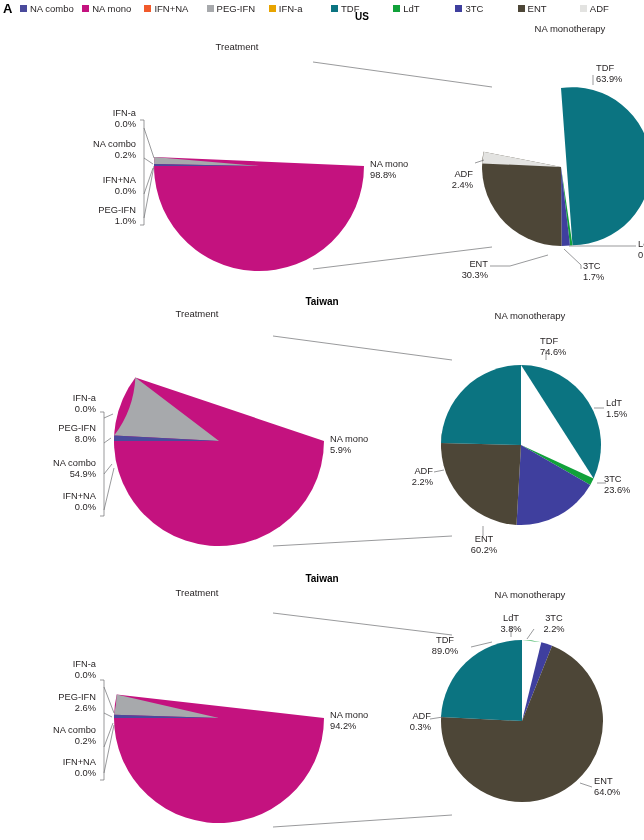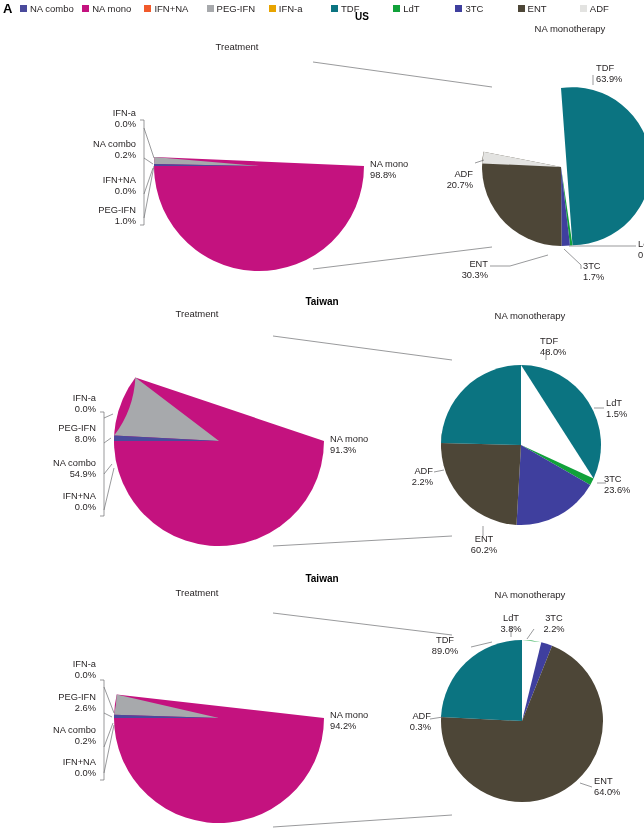--- a/index.html
+++ b/index.html
@@ -207,21 +207,21 @@
       <path class="calloutline" d="M 524 246 L 541 262 L 541 266"></path>
       <path class="calloutline" d="M 508 252 L 470 263 L 450 263"></path>
     </svg>
 
     <div class="lbl l" style="left:556px; top:60px;">
       <div>TDF</div>
         <div>63.9%</div>
     </div>
     <div class="lbl r" style="left:385px; top:166px; width:48px;">
       <div>ADF</div>
-        <div>20.7%</div>
+        <div>2.4%</div>
     </div>
     <div class="lbl l" style="left:598px; top:236px;">
       <div>LdT</div>
         <div>0.5%</div>
     </div>
     <div class="lbl l" style="left:543px; top:258px;">
       <div>3TC</div>
         <div>1.7%</div>
     </div>
     <div class="lbl r" style="left:398px; top:256px; width:50px;">
@@ -273,21 +273,21 @@
       <div>NA combo</div>
         <div>54.9%</div>
     </div>
     <div class="lbl r" style="left:2px; top:203px; width:94px;">
       <div>IFN+NA</div>
         <div>0.0%</div>
     </div>
 
     <div class="lbl l" style="left:330px; top:146px;">
       <div>NA mono</div>
-        <div>91.3%</div>
+        <div>5.9%</div>
     </div>
 
     <div class="pie-wrap" style="left:436px; top:72px;">
       <svg class="pie-svg" width="170" height="170" viewBox="-85 -85 170 170">
         <g>
 
           <path d="M 0 -80 A 80 80 0 0 1 72.6 33.6 Z" fill="#0b7481"></path>
 
           <path d="M 0 0 L 72.6 33.6 A 80 80 0 0 1 69.3 39.9 Z" fill="#11a13a"></path>
 
@@ -305,21 +305,21 @@
     <svg class="pie-svg" style="position:absolute;left:0;top:0;" width="644" height="277">
       <path class="calloutline" d="M 546 72 L 546 62"></path>
       <path class="calloutline" d="M 594 120 L 604 120"></path>
       <path class="calloutline" d="M 597 195 L 606 195"></path>
       <path class="calloutline" d="M 444 182 L 434 184"></path>
       <path class="calloutline" d="M 483 238 L 483 248"></path>
     </svg>
 
     <div class="lbl l" style="left:540px; top:48px;">
       <div>TDF</div>
-        <div>48.0%</div>
+        <div>74.6%</div>
     </div>
     <div class="lbl l" style="left:606px; top:110px;">
       <div>LdT</div>
         <div>1.5%</div>
     </div>
     <div class="lbl l" style="left:604px; top:186px;">
       <div>3TC</div>
         <div>23.6%</div>
     </div>
     <div class="lbl r" style="left:385px; top:178px; width:48px;">

